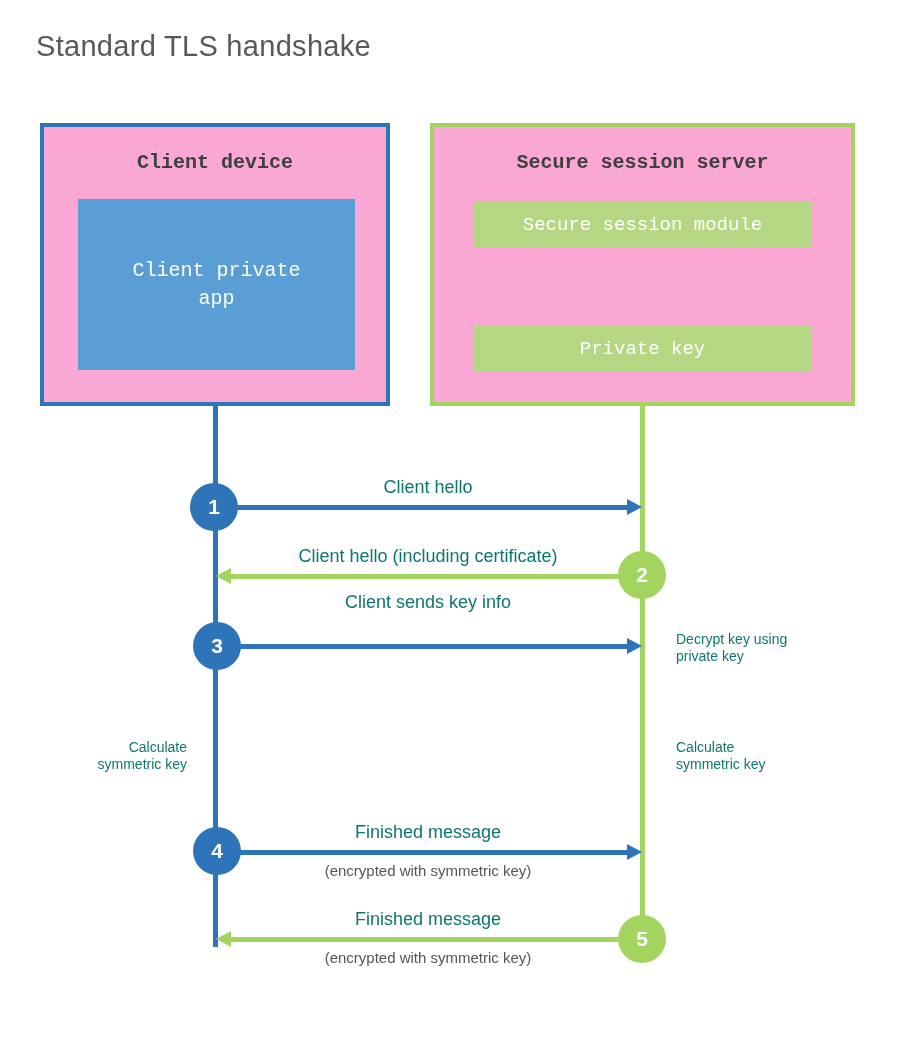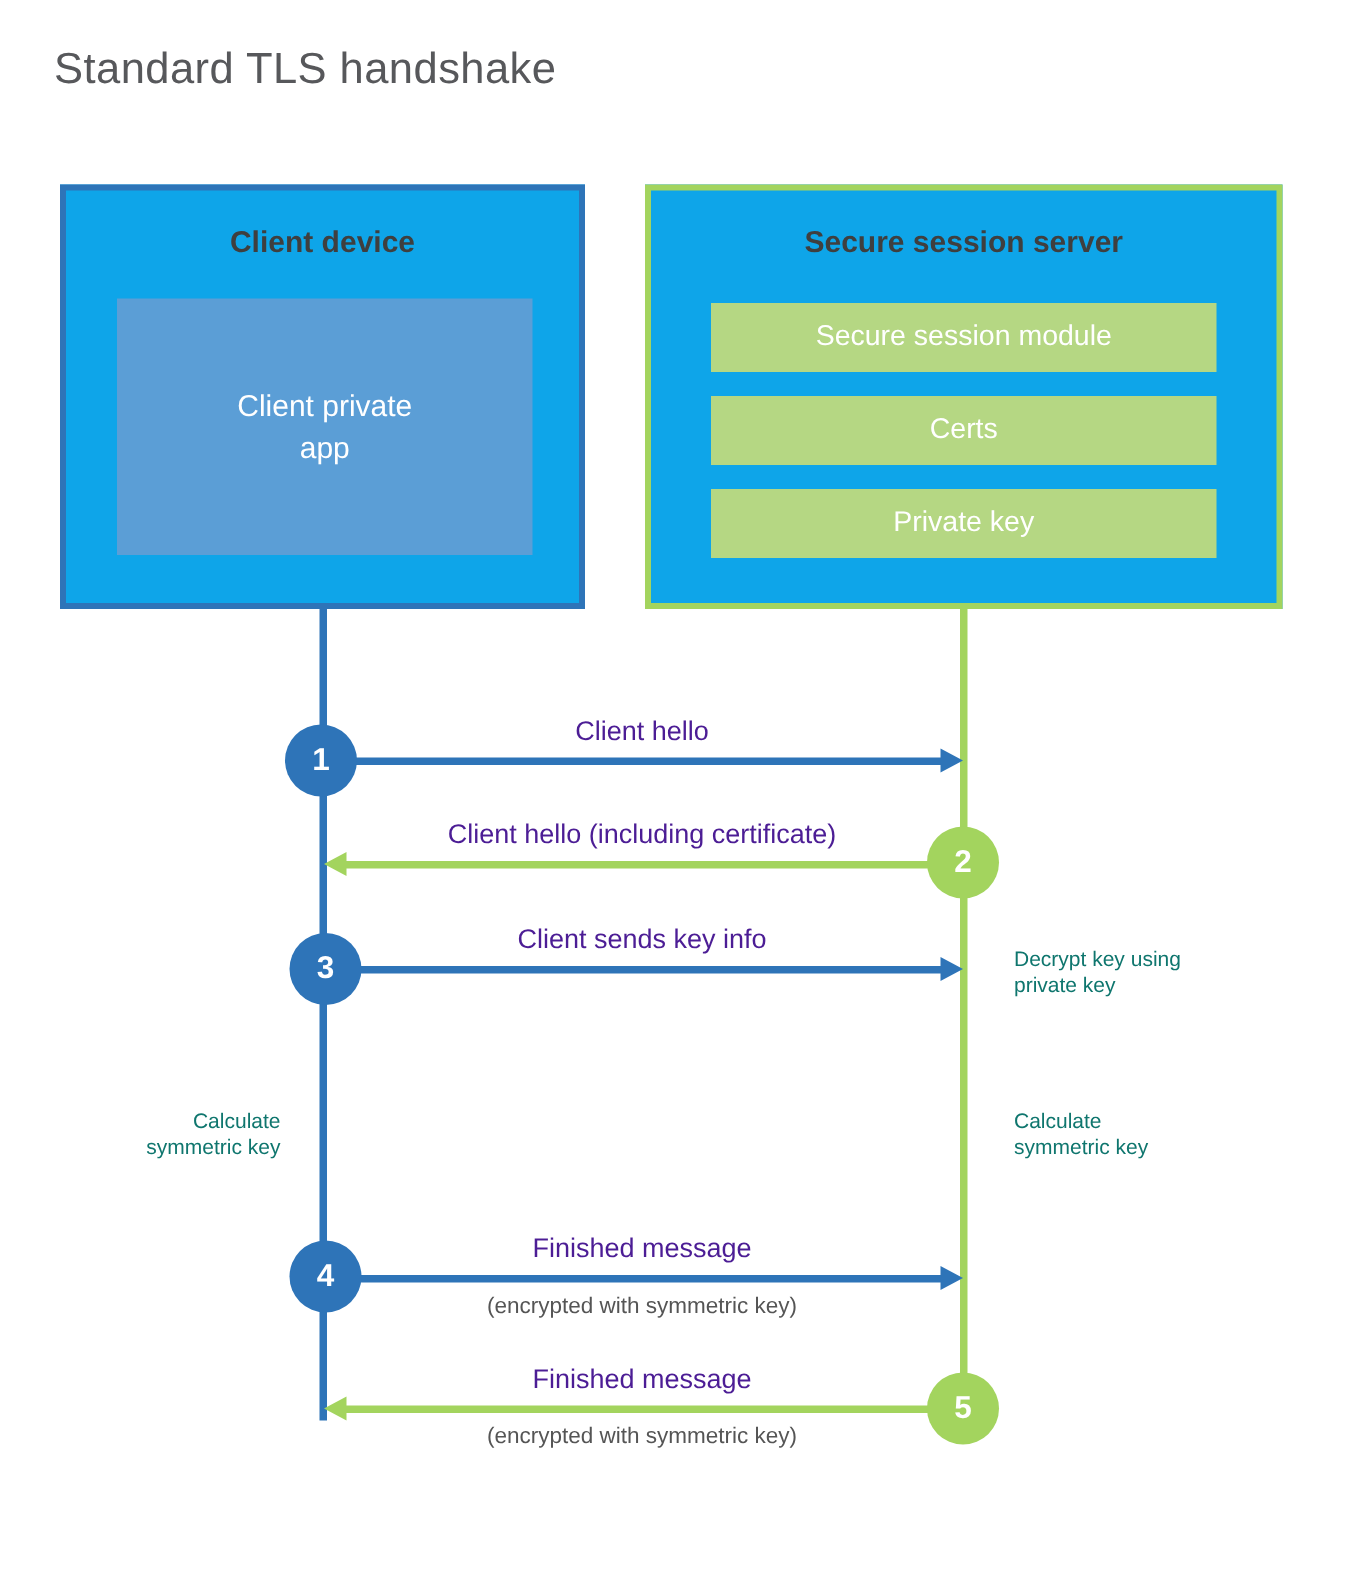--- a/index.html
+++ b/index.html
@@ -6,21 +6,21 @@
   #canvas{
     position:relative;width:900px;height:1058px;background:#ffffff;overflow:hidden;
     font-family:"Liberation Sans","DejaVu Sans",sans-serif;
   }
   .abs{position:absolute;}
   
   .page-title{
     left:36px;top:30px;font-size:29px;color:#57585b;font-weight:400;letter-spacing:0.3px;
   }
   
-  .entity-box{box-sizing:border-box;background:#0ea5e9;}
+  .entity-box{box-sizing:border-box;background:#f9a8d4;font-family:Liberation Mono, monospace;}
   .client-box{left:40px;top:123px;width:350px;height:283px;border:4px solid #2e74b8;}
   .server-box{left:430px;top:123px;width:425px;height:283px;border:4px solid #a3d45e;}
   .entity-title{
     left:0;top:24px;width:100%;text-align:center;font-size:20px;font-weight:700;color:#3f3f3f;
   }
   .client-app{
     left:34px;top:72px;width:277px;height:171px;background:#5b9ed6;color:#ffffff;
     display:flex;align-items:center;justify-content:center;text-align:center;
     font-size:20px;line-height:28px;
   }
@@ -41,21 +41,21 @@
   .arrow-head.left.green{border-top:8px solid transparent;border-bottom:8px solid transparent;border-right:15px solid #a3d45e;}
   
   .msg-circle{
     width:48px;height:48px;border-radius:50%;z-index:3;color:#ffffff;font-size:21px;font-weight:700;
     display:flex;align-items:center;justify-content:center;
   }
   .msg-circle.blue{background:#2e74b8;}
   .msg-circle.green{background:#a3d45e;}
   
   .msg-label{
-    left:218px;width:420px;text-align:center;font-size:18px;color:#4c1d95;z-index:2;
+    left:218px;width:420px;text-align:center;font-size:18px;color:#0f766e;z-index:2;
   }
   .msg-sub{
     left:218px;width:420px;text-align:center;font-size:15px;color:#555555;z-index:2;
   }
   .side-note{font-size:14px;color:#0f766e;line-height:17px;z-index:2;}
 </style>
 </head>
 <body>
 
 <div id="canvas">
@@ -68,38 +68,37 @@
       <div>
         <div>Client private</div>
         <div>app</div>
       </div>
     </div>
   </div>
 
   <div class="abs entity-box server-box">
     <div class="abs entity-title">Secure session server</div>
     <div class="abs server-bar" style="top:75px;">Secure session module</div>
-    <div class="abs server-bar" style="top:137px;">Certs</div>
     <div class="abs server-bar" style="top:199px;">Private key</div>
   </div>
 
   <div class="abs lifeline blue"></div>
   <div class="abs lifeline green"></div>
 
   <div class="abs msg-label" style="top:477px;">Client hello</div>
   <div class="abs arrow-line blue" style="left:216px;top:505px;width:412px;"></div>
   <div class="abs arrow-head right blue" style="left:627px;top:499px;"></div>
   <div class="abs msg-circle blue" style="left:190px;top:483px;">1</div>
 
   <div class="abs msg-label" style="top:546px;">Client hello (including certificate)</div>
   <div class="abs arrow-line green" style="left:230px;top:574px;width:412px;"></div>
   <div class="abs arrow-head left green" style="left:216px;top:568px;"></div>
   <div class="abs msg-circle green" style="left:618px;top:551px;">2</div>
 
-  <div class="abs msg-label" style="top:616px;text-align:center;">Client sends key info</div>
+  <div class="abs msg-label" style="top:592px;text-align:center;">Client sends key info</div>
   <div class="abs arrow-line blue" style="left:216px;top:644px;width:412px;"></div>
   <div class="abs arrow-head right blue" style="left:627px;top:638px;"></div>
   <div class="abs msg-circle blue" style="left:193px;top:622px;">3</div>
 
   <div class="abs side-note" style="left:676px;top:631px;">
     <div>Decrypt key using</div>
     <div>private key</div>
   </div>
 
   <div class="abs side-note" style="left:37px;top:739px;width:150px;text-align:right;">

